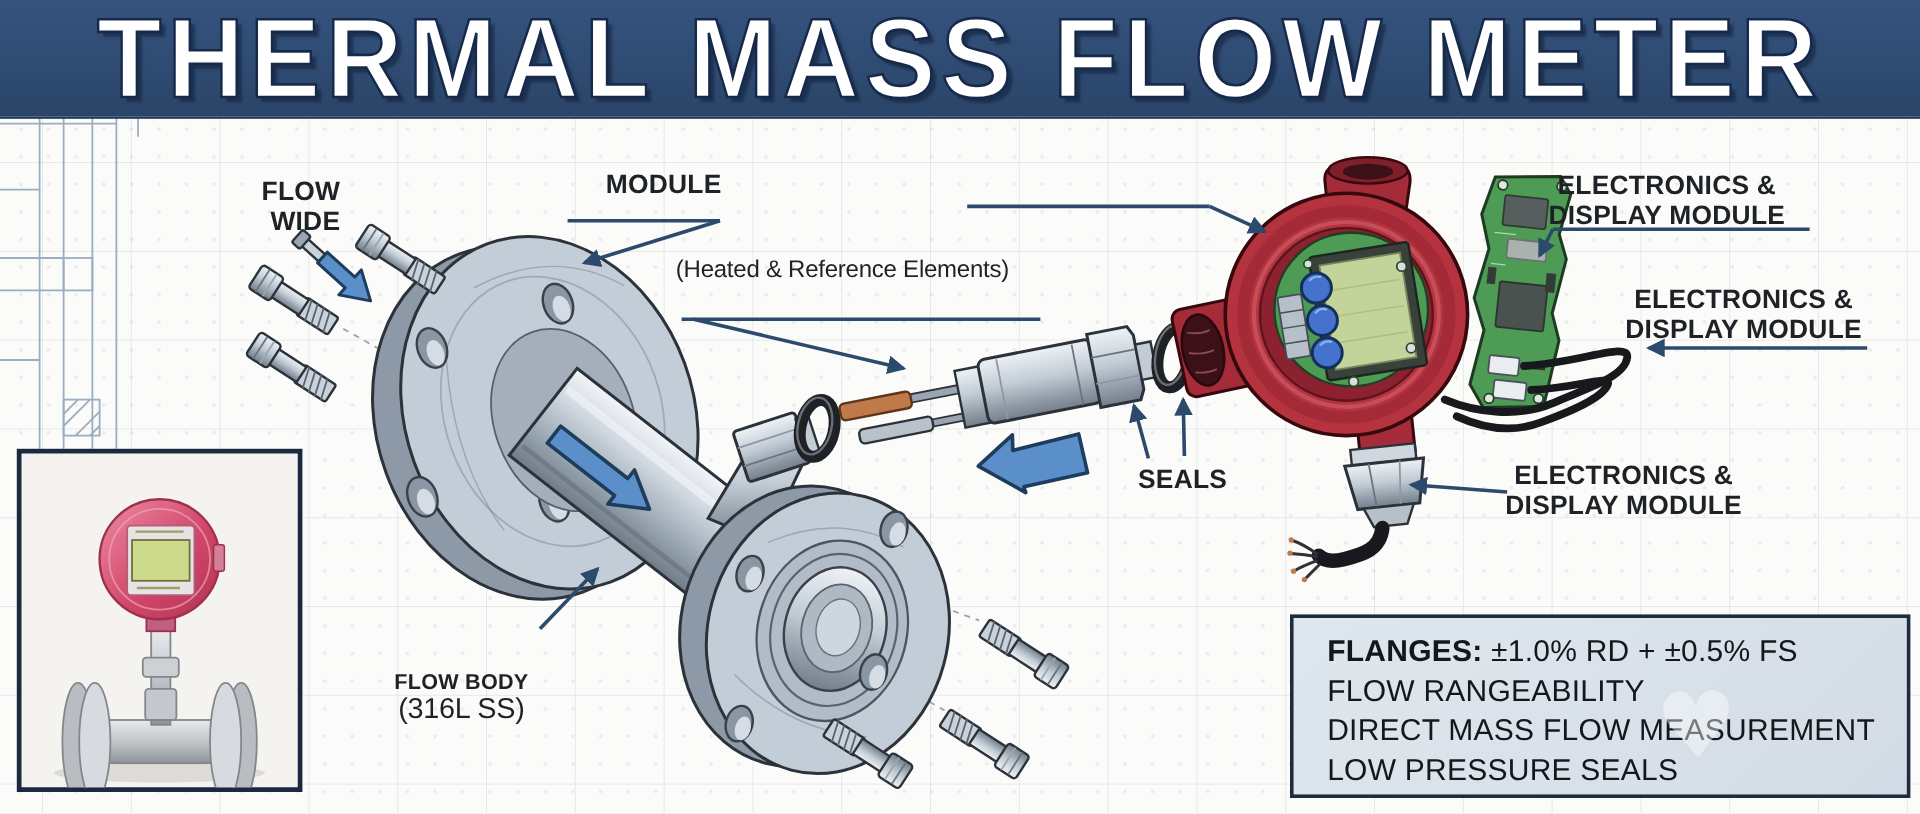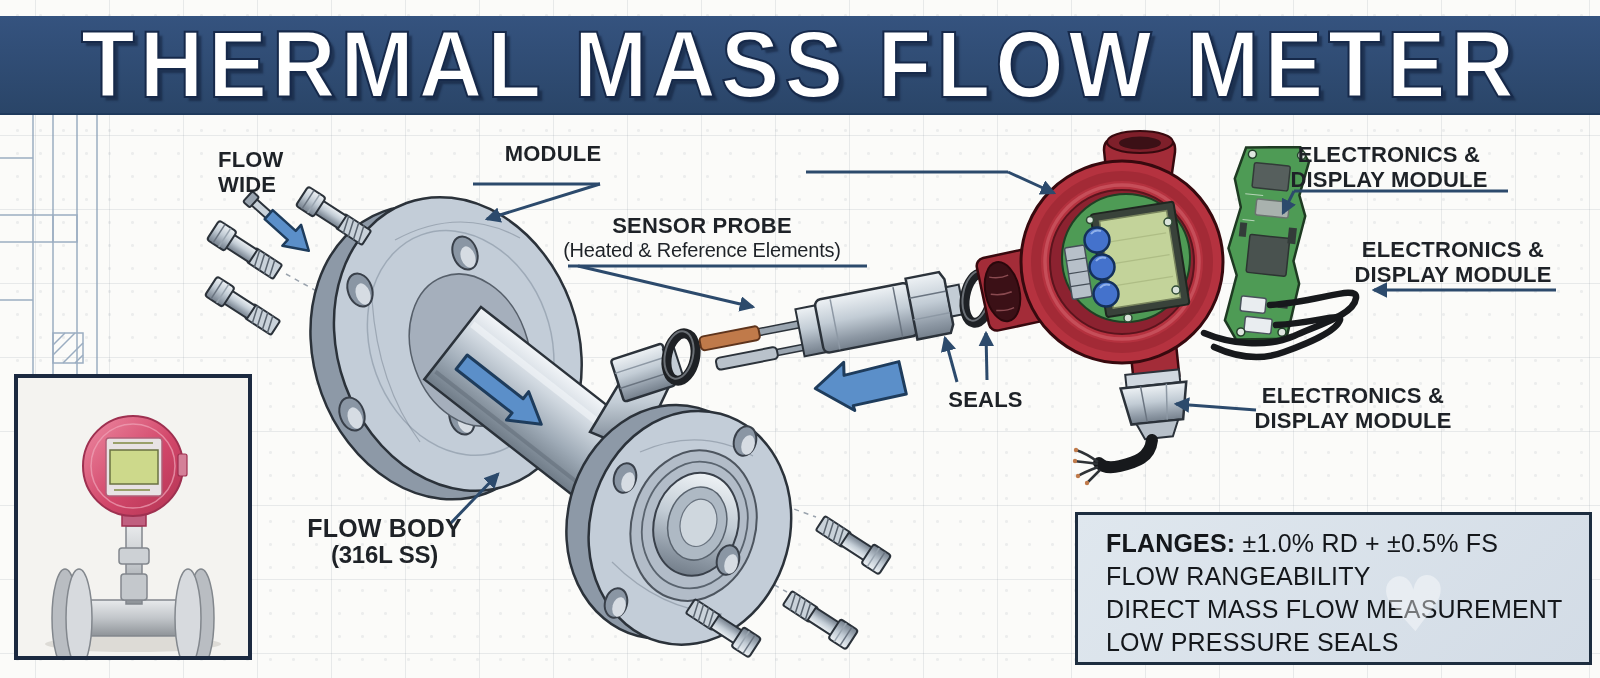--- a/index.html
+++ b/index.html
@@ -8,33 +8,33 @@
     background-color:#fbfbf9;
     background-image:
       radial-gradient(circle, rgba(130,140,155,.13) 1.3px, transparent 1.6px),
       linear-gradient(to right, rgba(150,160,172,.20) 1px, transparent 1px),
       linear-gradient(to bottom, rgba(150,160,172,.20) 1px, transparent 1px);
     background-size:23px 23px,74px 74px,74px 74px;
     background-position:6px 4px,35px 61px,35px 61px;}
   .banner{position:absolute;top:0;left:0;right:0;height:97px;
     background:linear-gradient(#35537f,#2a4568);
     border-bottom:2px solid #1f3a5c;
-    display:flex;align-items:center;justify-content:center;z-index:5;margin-top:16px;}
+    display:flex;align-items:center;justify-content:center;z-index:5;}
   .banner h1{margin:0;font-size:88px;font-weight:700;color:#ffffff;
     letter-spacing:5px;white-space:nowrap;line-height:1;
     transform:scaleY(1.07);transform-origin:center;
     -webkit-text-stroke:2px #16294a;
     text-shadow:4px 4px 2px rgba(14,26,50,.5);}
   .art{position:absolute;left:0;top:0;width:1600px;height:678px;z-index:1;}
   .co{position:absolute;color:#1e2227;text-align:center;line-height:1.12;z-index:3;}
   .co .l1{font-size:22px;font-weight:700;letter-spacing:.2px;}
   .co .l2{font-size:20px;font-weight:400;letter-spacing:-.2px;}
-  .co.left{text-align:left;}
-  .co.big .l1{font-size:25px;}
-  .co.big .l2{font-size:24px;font-weight:700;}
+  .co.left{text-align:right;}
+  .co.big .l1{font-size:18px;margin-top:44px;}
+  .co.big .l2{font-size:24px;font-weight:400;}
   .specs{position:absolute;left:1075px;top:512px;width:517px;height:153px;
     box-sizing:border-box;border:3px solid #1d2d3f;
     background:linear-gradient(135deg,#dfe7ee,#d3dce6);
     padding:12px 0 0 28px;color:#14171b;z-index:3;}
   .spec-line{font-size:25px;line-height:33px;font-weight:400;letter-spacing:.2px;white-space:nowrap;}
   .spec-line .b{font-weight:700;}
   .inset{position:absolute;left:14px;top:374px;width:238px;height:286px;
     box-sizing:border-box;border:4px solid #1b2940;background:#f4f3f0;z-index:3;}
   .inset svg{display:block;width:100%;height:100%;}
   .wm{position:absolute;left:1380px;top:560px;font-size:76px;
@@ -317,21 +317,20 @@
   <div class="co left" style="left:218px;top:148px;">
     <div class="l1">FLOW</div>
     <div class="l1">WIDE</div>
   </div>
 
   <div class="co" style="left:498px;top:142px;width:110px;">
     <div class="l1">MODULE</div>
   </div>
 
   <div class="co" style="left:542px;top:214px;width:320px;">
-    <div class="l1">SENSOR PROBE</div>
     <div class="l2">(Heated &amp; Reference Elements)</div>
   </div>
 
 
   <div class="co" style="left:1284px;top:143px;width:210px;">
     <div class="l1">ELECTRONICS &amp;</div>
     <div class="l1">DISPLAY MODULE</div>
   </div>
 
   <div class="co" style="left:1348px;top:238px;width:210px;">

